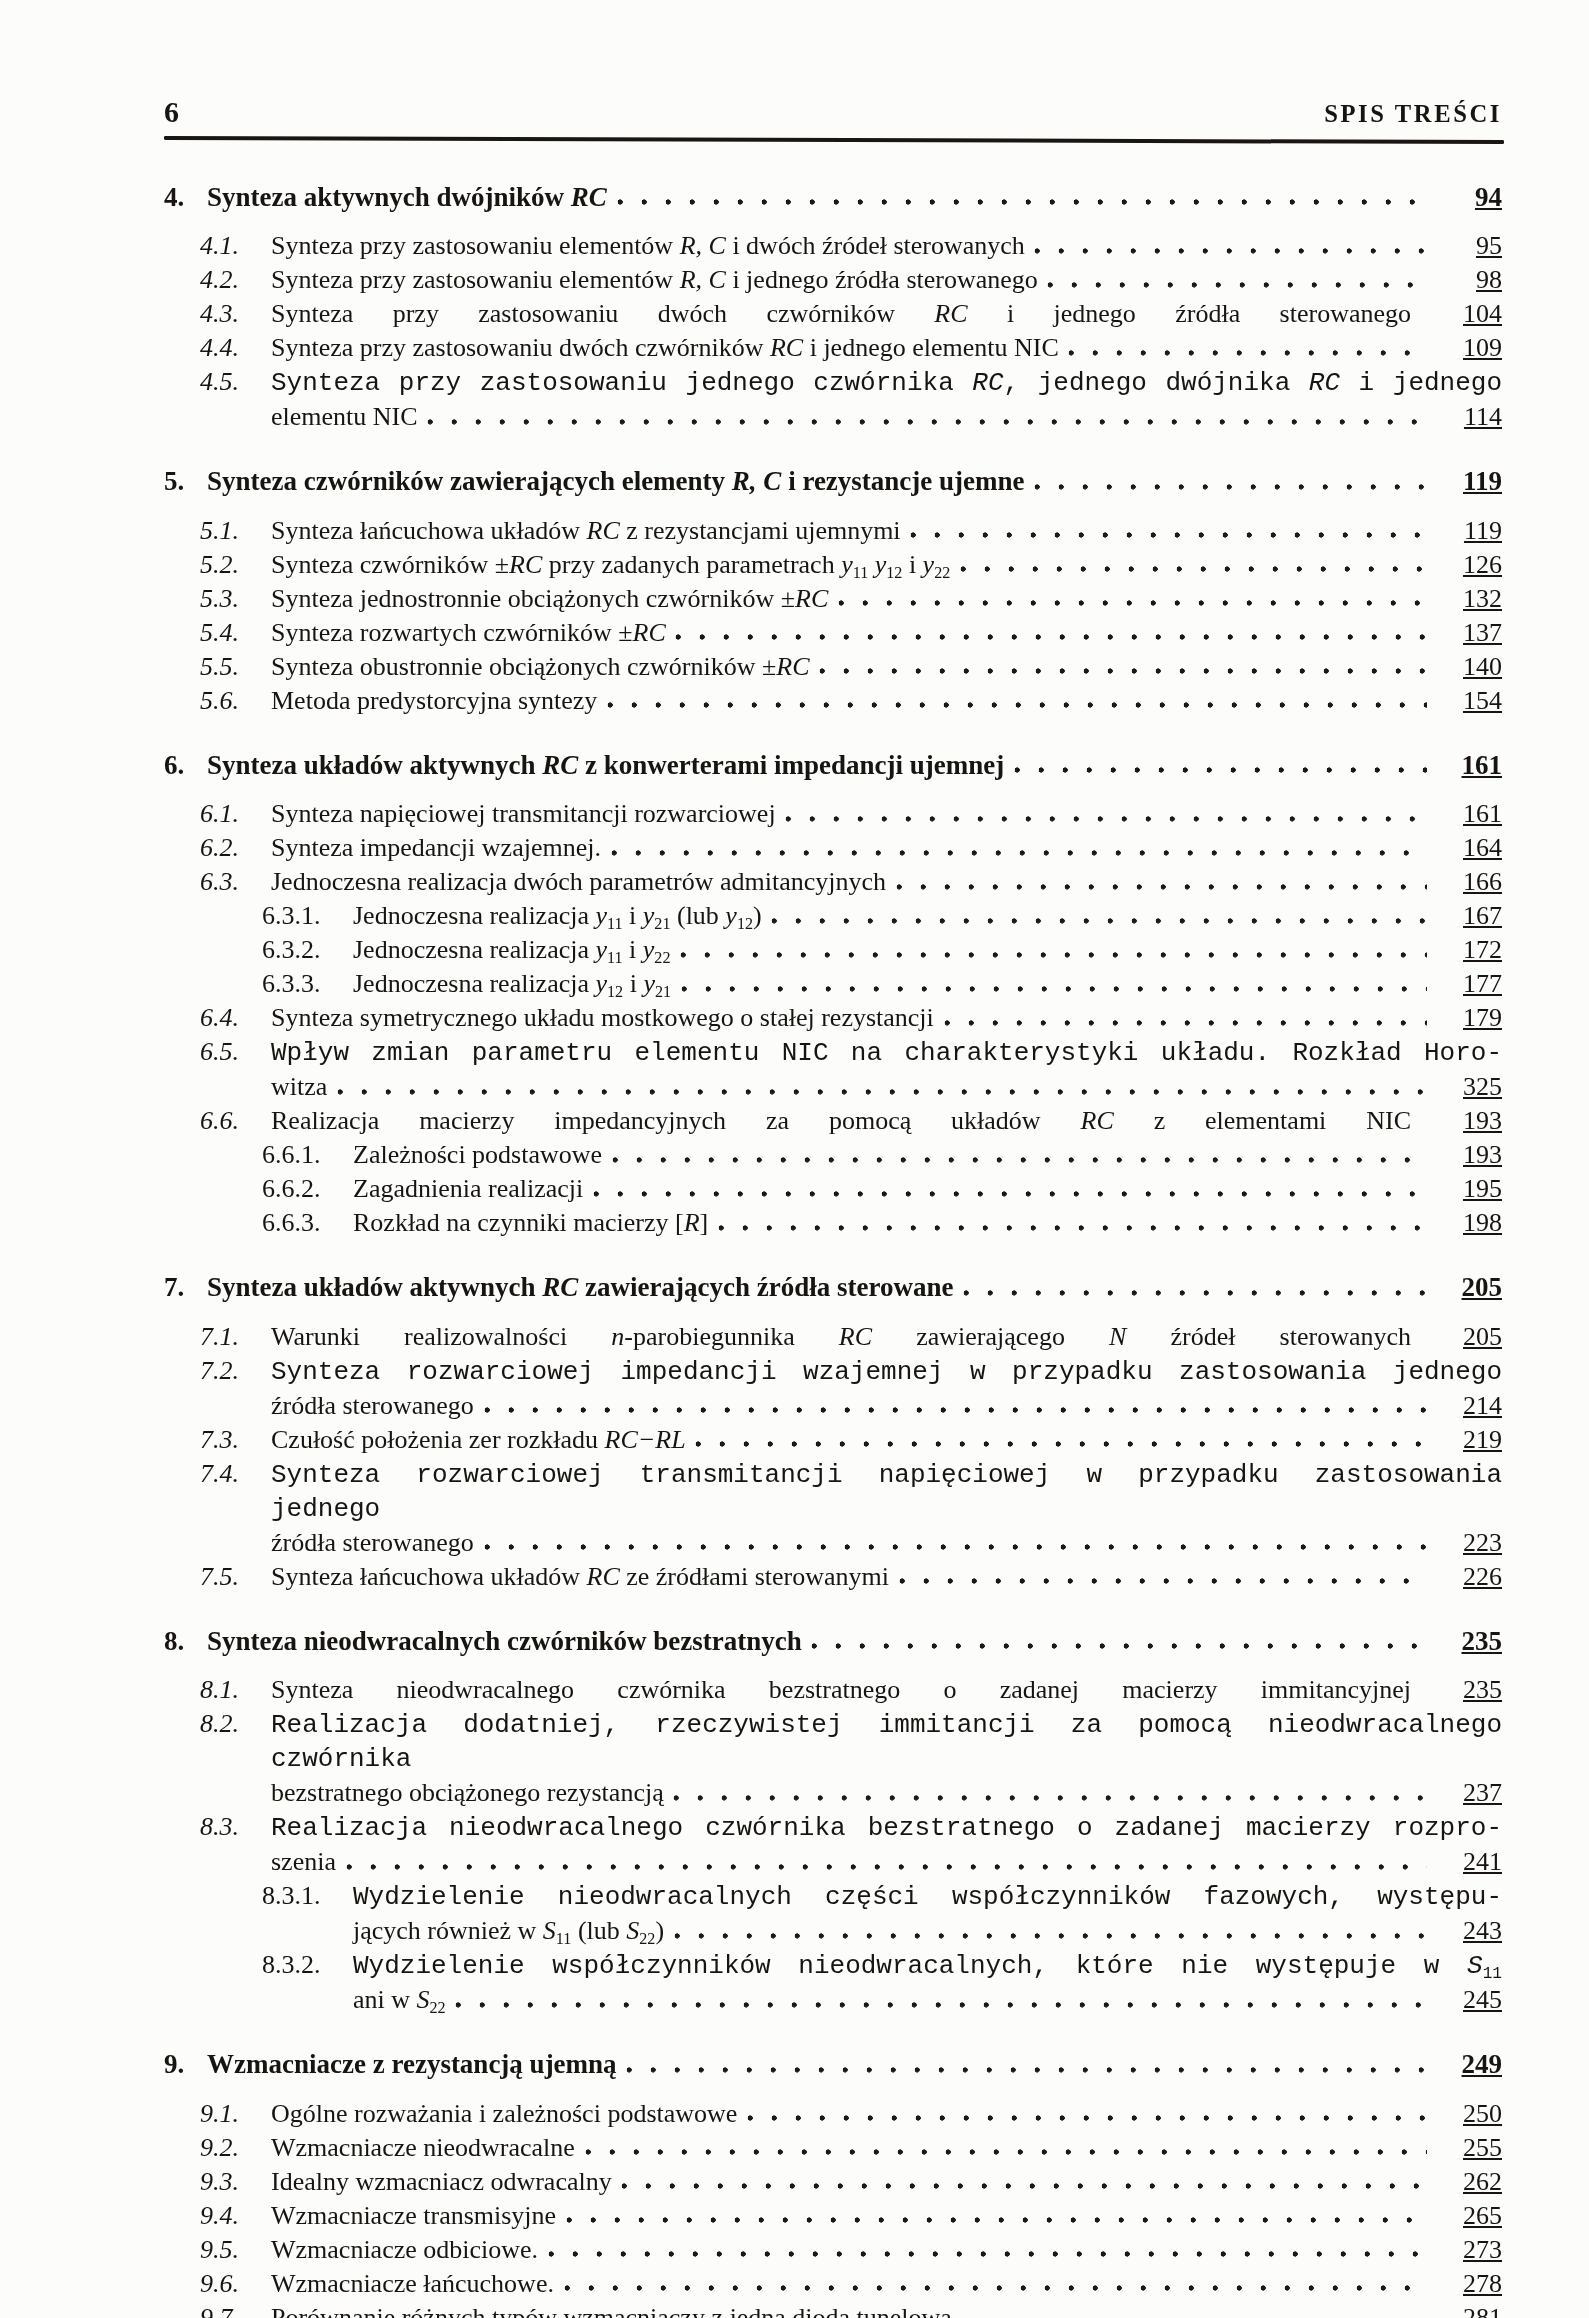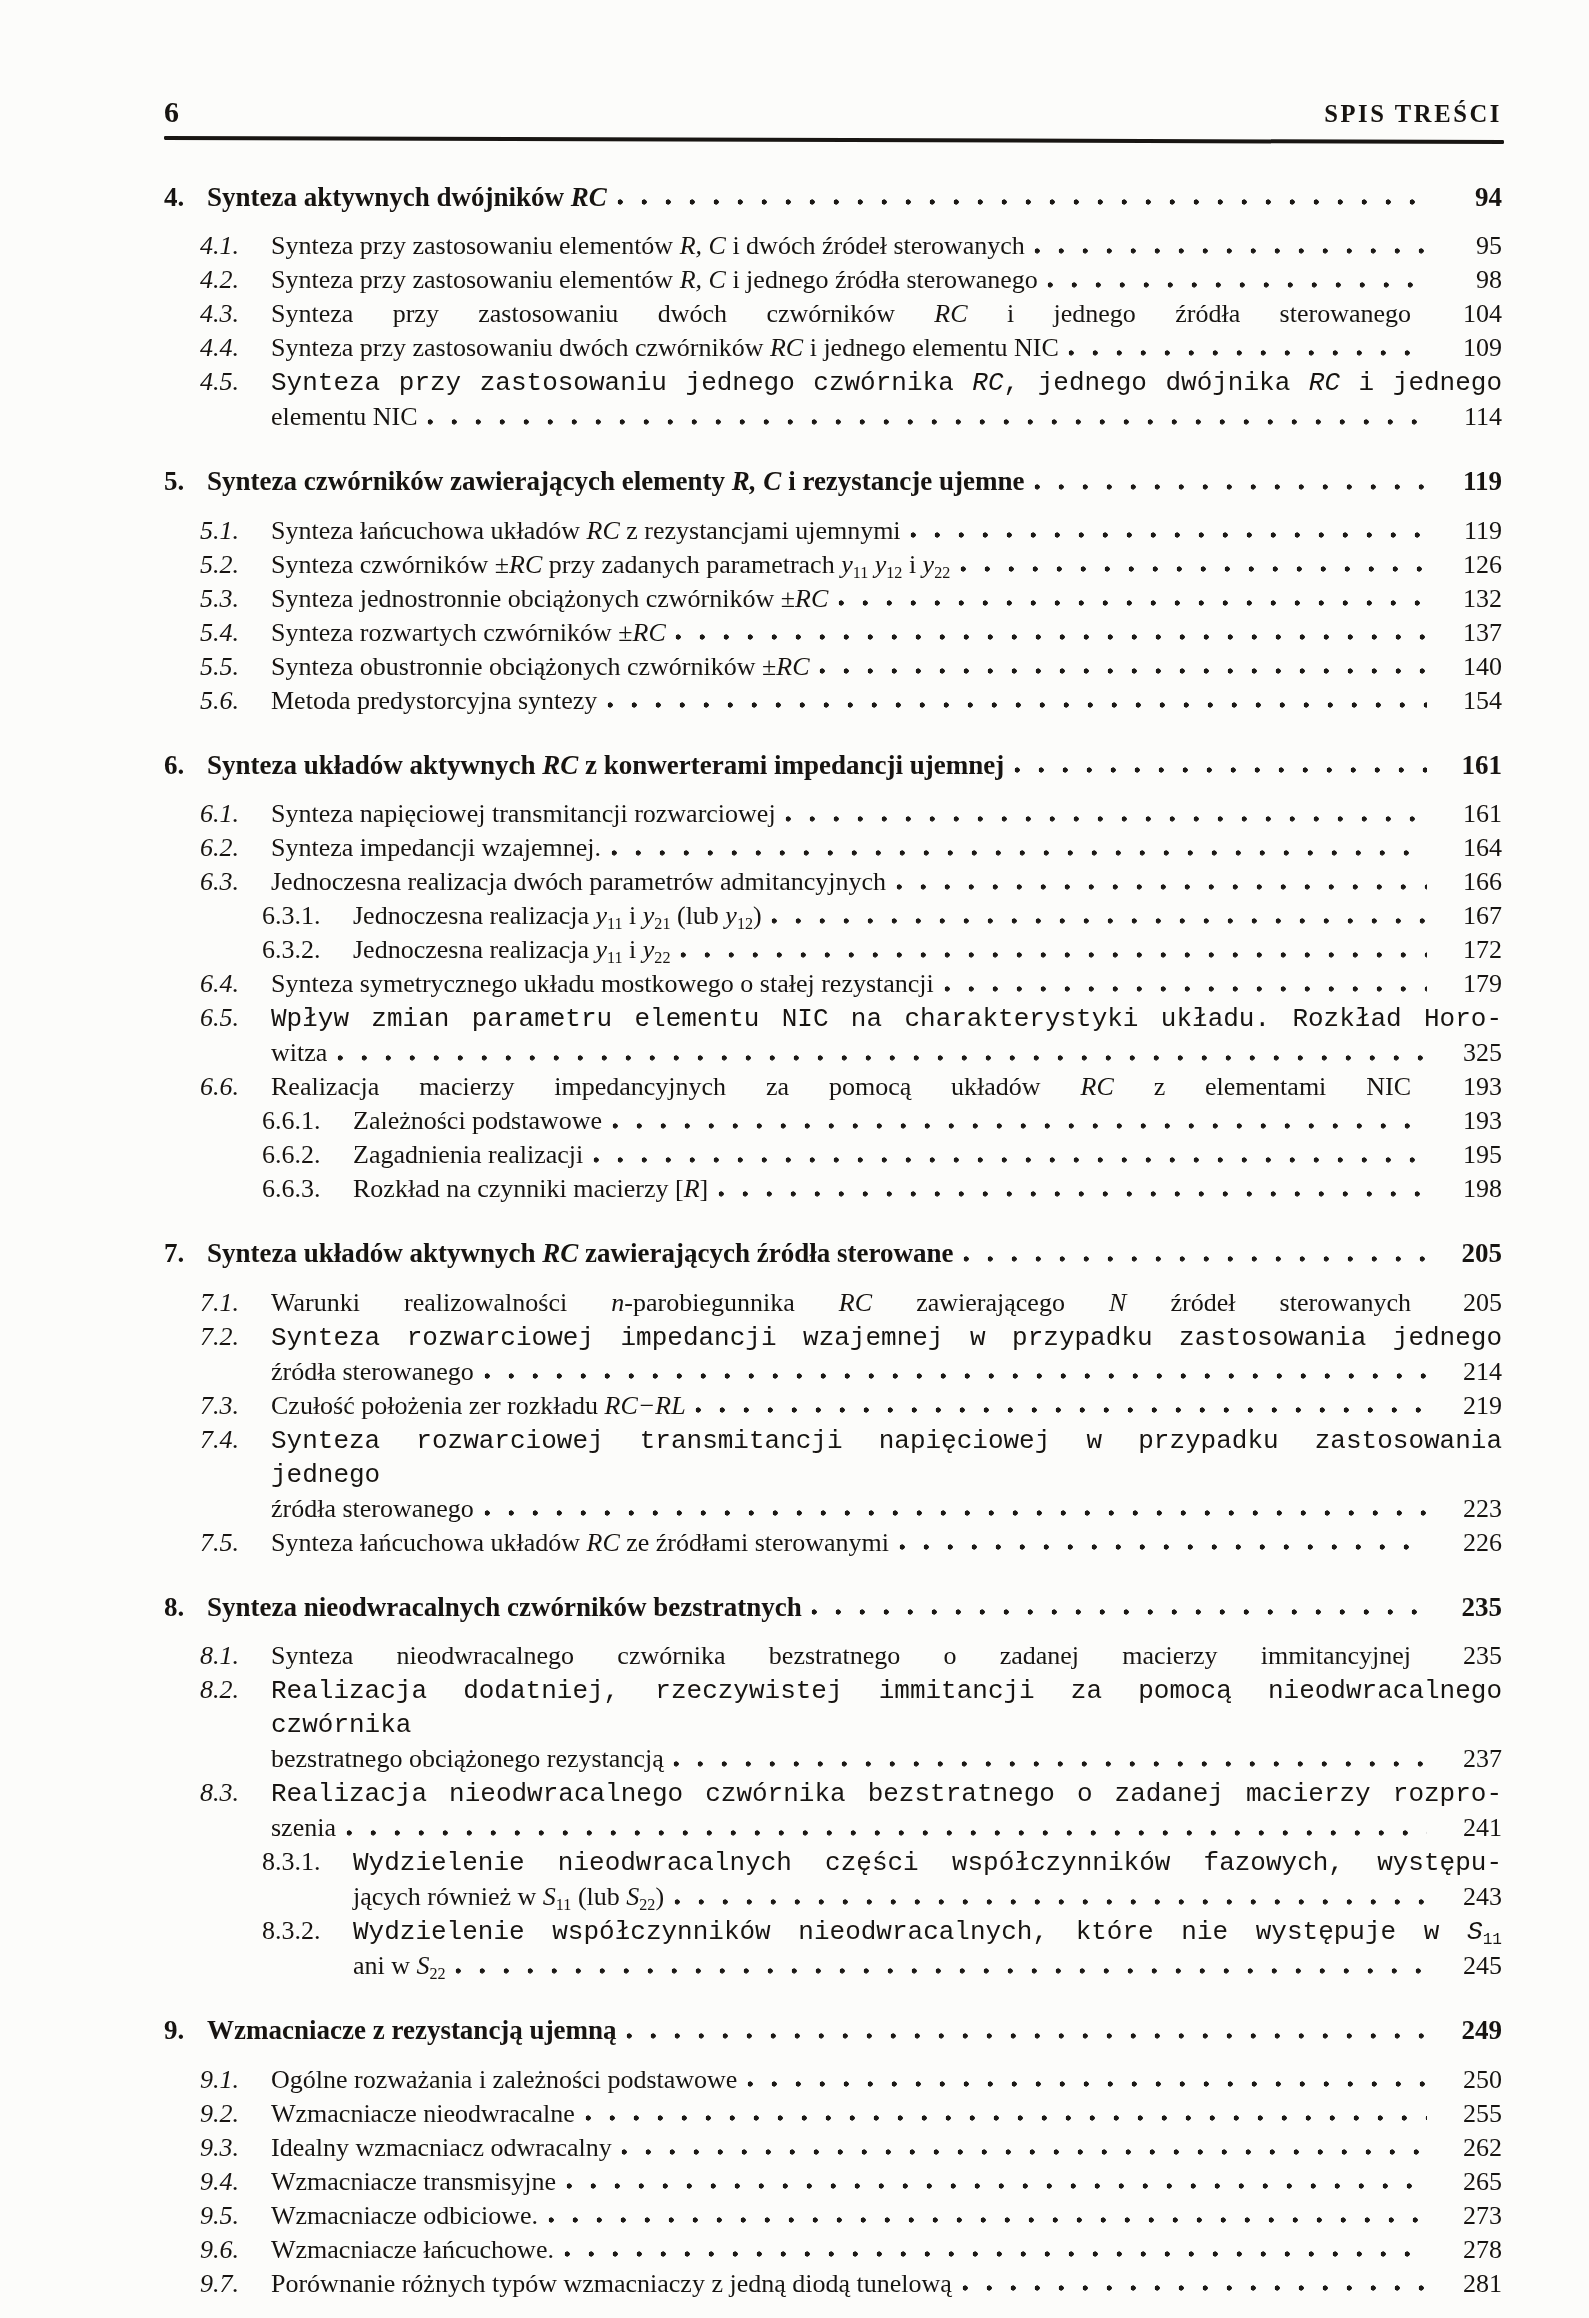--- a/index.html
+++ b/index.html
@@ -39,21 +39,21 @@
   .row.lvl2 .num{width:91px;}
   .row.cont1{padding-left:107px;}
   .row.cont2{padding-left:189px;}
   .txt{flex:0 1 auto;}
   .txt.just{flex:1 1 auto;text-align:justify;text-align-last:justify;margin-right:26px;}
   .txt.fill{flex:1 1 auto;text-align:justify;text-align-last:justify;font-family:Liberation Mono, monospace;}
   .leader{
     flex:1 1 auto;height:7.8px;margin:0 10.4px 0 9.7px;
     background:radial-gradient(circle at 3.2px 3.9px,#1b1815 2.3px,transparent 2.8px) left bottom/24px 7.8px repeat-x;
   }
-  .page{flex:0 0 auto;min-width:65px;text-align:right;}
+  .page{flex:0 0 auto;min-width:65px;text-align:right;text-decoration:underline;}
   i{font-style:italic;}
   sub{font-size:0.62em;line-height:0;vertical-align:-0.28em;}
 </style>
 </head>
 <body>
 
 <header class="hdr">
   <span class="pn">6</span>
   <span class="ttl">SPIS TREŚCI</span>
 </header>
@@ -172,20 +172,26 @@
     <span class="txt">Jednoczesna realizacja <i>y</i><sub>11</sub> i <i>y</i><sub>21</sub> (lub <i>y</i><sub>12</sub>)</span>
     <span class="leader"></span>
     <span class="page">167</span>
   </div>
     <div class="row lvl2">
     <span class="num">6.3.2.</span>
     <span class="txt">Jednoczesna realizacja <i>y</i><sub>11</sub> i <i>y</i><sub>22</sub></span>
     <span class="leader"></span>
     <span class="page">172</span>
   </div>
+    <div class="row lvl2">
+    <span class="num">6.3.3.</span>
+    <span class="txt">Jednoczesna realizacja <i>y</i><sub>12</sub> i <i>y</i><sub>21</sub></span>
+    <span class="leader"></span>
+    <span class="page">177</span>
+  </div>
     <div class="row lvl1">
     <span class="num">6.4.</span>
     <span class="txt">Synteza symetrycznego układu mostkowego o stałej rezystancji</span>
     <span class="leader"></span>
     <span class="page">179</span>
   </div>
     <div class="row lvl1">
     <span class="num">6.5.</span>
     <span class="txt fill">Wpływ zmian parametru elementu NIC na charakterystyki układu. Rozkład Horo-</span>
 

